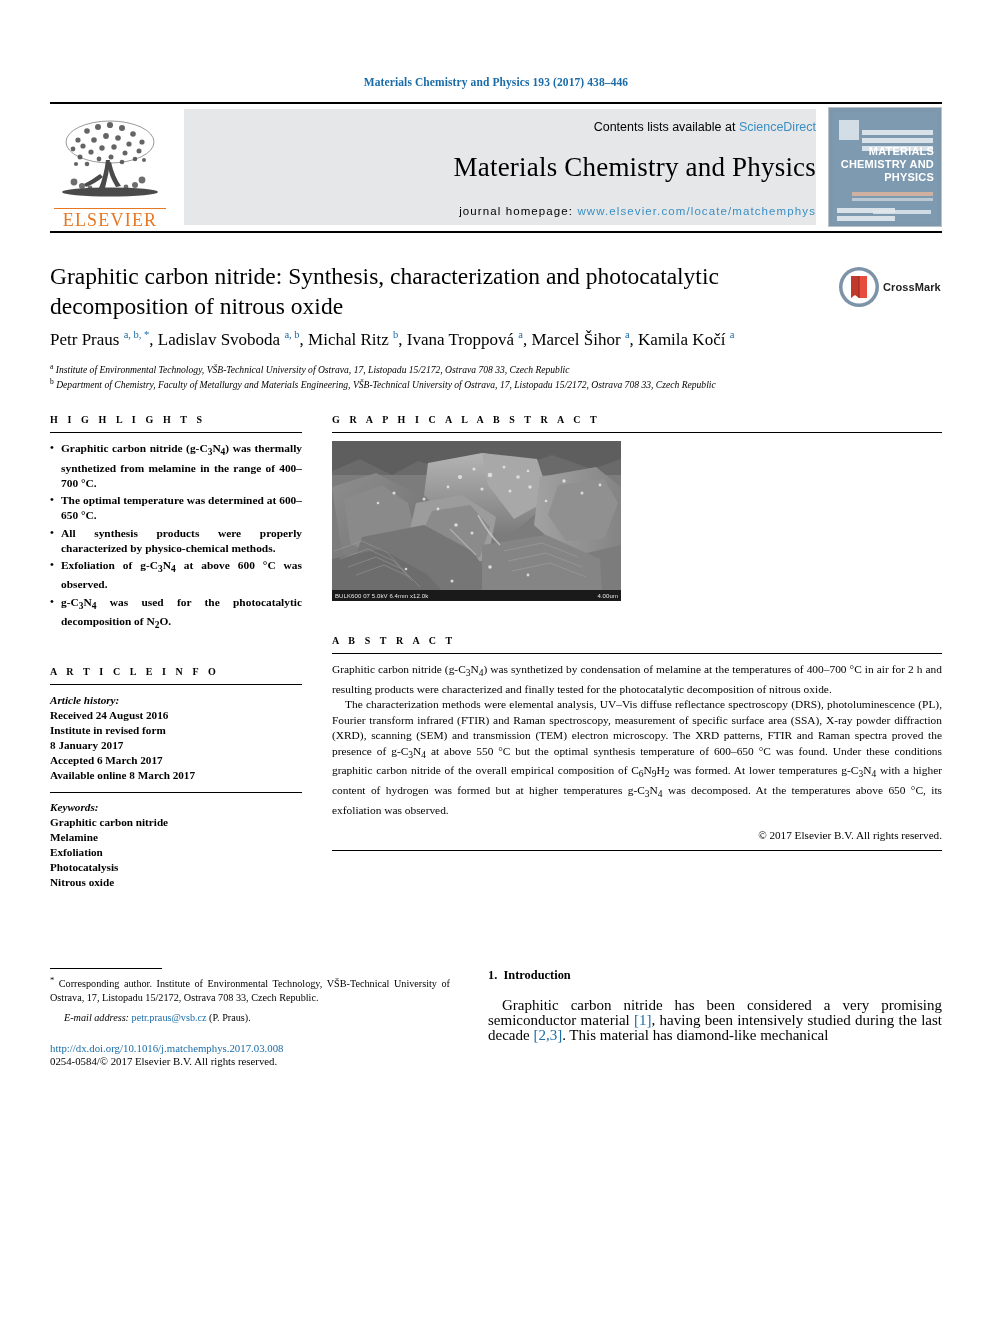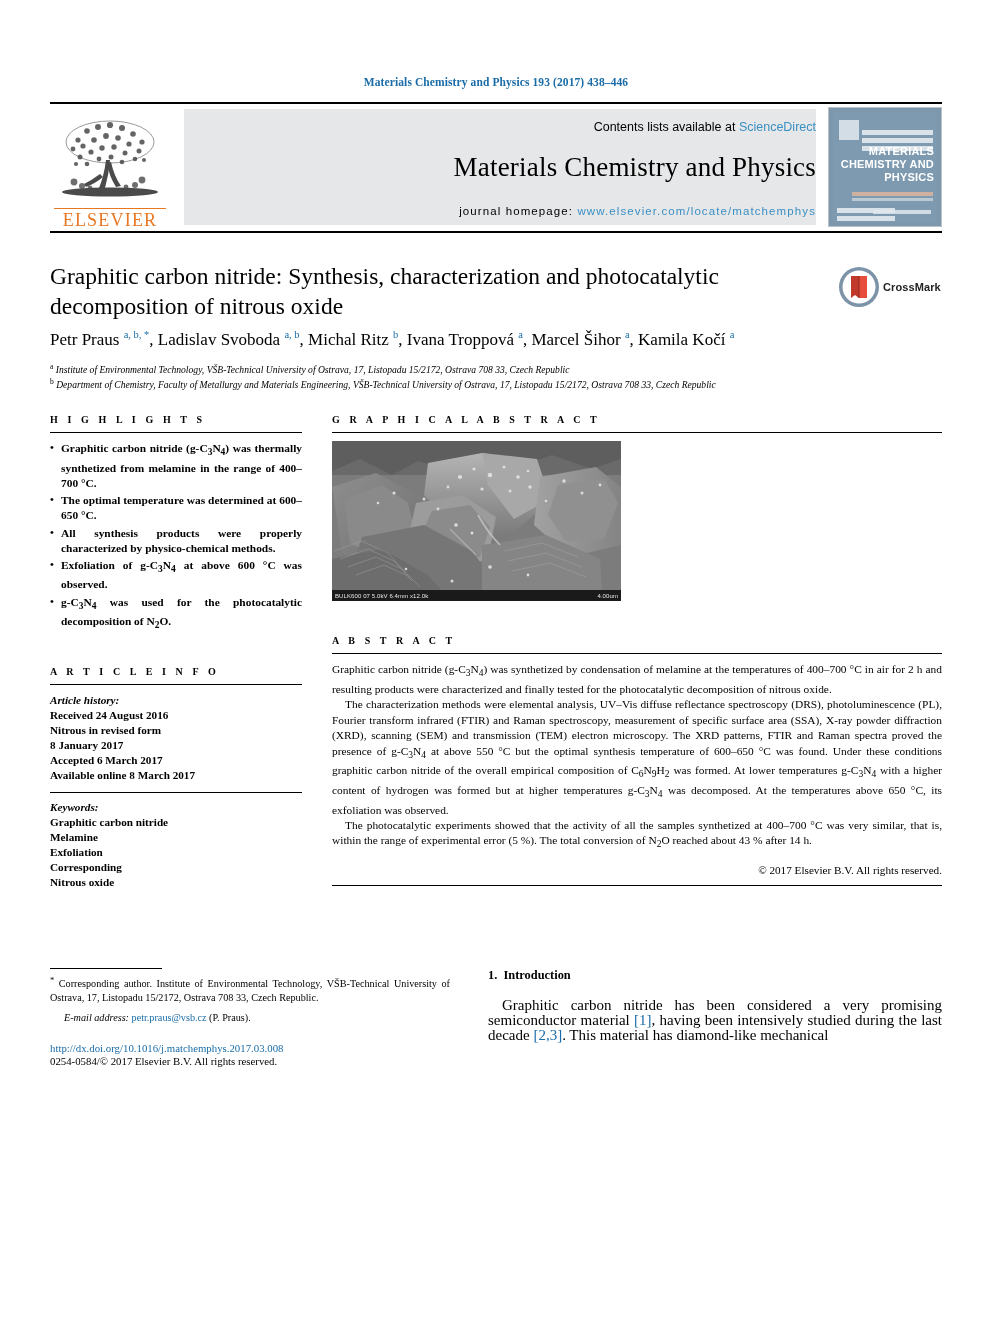--- a/index.html
+++ b/index.html
@@ -370,32 +370,32 @@
         <li>g-C<sub>3</sub>N<sub>4</sub> was used for the photocatalytic decomposition of N<sub>2</sub>O.</li>
       </ul>
 
       <div style="height:30px;"></div>
 
       <div class="sec-head">A R T I C L E   I N F O</div>
       <div class="sec-rule"></div>
       <div class="info-block">
         <div class="info-label">Article history:</div>
         <div class="info-line">Received 24 August 2016</div>
-        <div class="info-line">Nitrous in revised form</div>
+        <div class="info-line">Institute in revised form</div>
         <div class="info-line">8 January 2017</div>
         <div class="info-line">Accepted 6 March 2017</div>
         <div class="info-line">Available online 8 March 2017</div>
       </div>
       <div class="sec-rule-thin"></div>
       <div class="info-block">
         <div class="info-label">Keywords:</div>
         <div class="kw-line">Graphitic carbon nitride</div>
         <div class="kw-line">Melamine</div>
         <div class="kw-line">Exfoliation</div>
-        <div class="kw-line">Corresponding</div>
+        <div class="kw-line">Photocatalysis</div>
         <div class="kw-line">Nitrous oxide</div>
       </div>
     </div>
 
     <div class="col-right">
       <div class="sec-head">G R A P H I C A L   A B S T R A C T</div>
       <div class="sec-rule"></div>
 
       <div class="ga-figure">
         <svg viewBox="0 0 289 160" width="289" height="160" preserveAspectRatio="none">
@@ -486,21 +486,20 @@
         </div>
       </div>
 
       <div style="height:34px;"></div>
 
       <div class="sec-head">A B S T R A C T</div>
       <div class="sec-rule"></div>
       <div class="abstract-body">
         <p class="first">Graphitic carbon nitride (g-C<sub>3</sub>N<sub>4</sub>) was synthetized by condensation of melamine at the temperatures of 400–700 °C in air for 2 h and resulting products were characterized and finally tested for the photocatalytic decomposition of nitrous oxide.</p>
         <p>The characterization methods were elemental analysis, UV–Vis diffuse reflectance spectroscopy (DRS), photoluminescence (PL), Fourier transform infrared (FTIR) and Raman spectroscopy, measurement of specific surface area (SSA), X-ray powder diffraction (XRD), scanning (SEM) and transmission (TEM) electron microscopy. The XRD patterns, FTIR and Raman spectra proved the presence of g-C<sub>3</sub>N<sub>4</sub> at above 550 °C but the optimal synthesis temperature of 600–650 °C was found. Under these conditions graphitic carbon nitride of the overall empirical composition of C<sub>6</sub>N<sub>9</sub>H<sub>2</sub> was formed. At lower temperatures g-C<sub>3</sub>N<sub>4</sub> with a higher content of hydrogen was formed but at higher temperatures g-C<sub>3</sub>N<sub>4</sub> was decomposed. At the temperatures above 650 °C, its exfoliation was observed.</p>
-        <p>The photocatalytic experiments showed that the activity of all the samples synthetized at 400–700 °C was very similar, that is, within the range of experimental error (5 %). The total conversion of N<sub>2</sub>O reached about 43 % after 14 h.</p>
       </div>
       <div class="copyright">© 2017 Elsevier B.V. All rights reserved.</div>
       <div class="abs-bottom-rule"></div>
     </div>
   </div>
 
   <div class="lower">
     <div class="lower-left">
       <div class="footnote-rule"></div>
       <div class="footnote">

